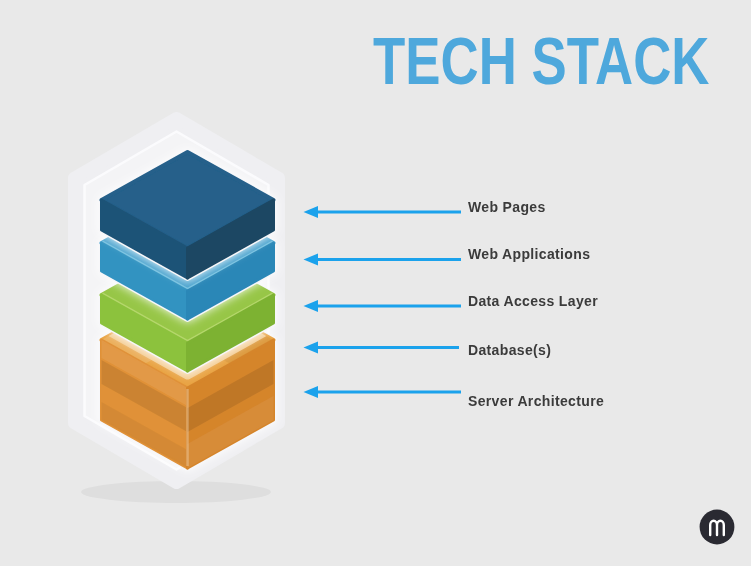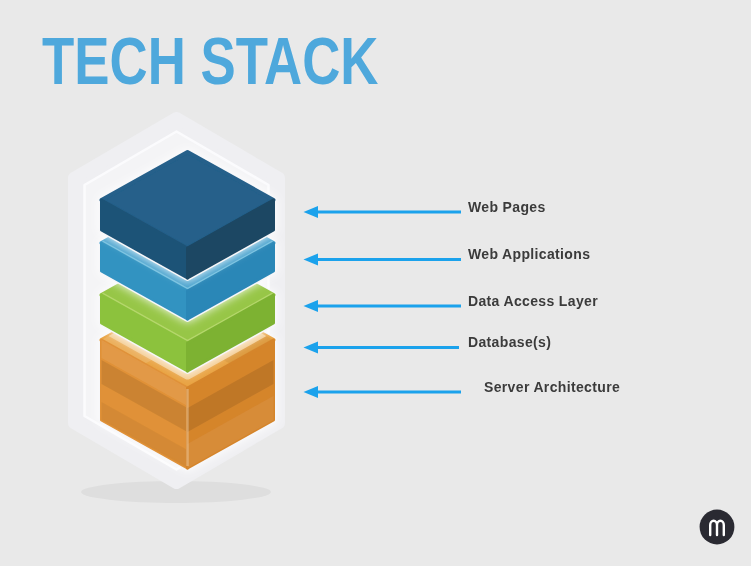--- a/index.html
+++ b/index.html
@@ -1,18 +1,18 @@
 <!DOCTYPE html>
 <html><head>
 <meta charset="utf-8">
 <style>
   html,body{margin:0;padding:0;}
   body{font-family:"Liberation Sans","DejaVu Sans",sans-serif;}
   .canvas{position:relative;width:751px;height:566px;overflow:hidden;background:#E9E9E9;}
-  .title-wrap{position:absolute;left:0;right:0;top:18px;height:86px;display:flex;align-items:center;justify-content:flex-start;}
+  .title-wrap{position:absolute;left:0;right:0;top:18px;height:86px;display:flex;align-items:center;justify-content:flex-end;}
   .title{font-size:66px;font-weight:bold;letter-spacing:0px;transform:scaleX(0.8);transform-origin:50% 50%;white-space:nowrap;line-height:1;}
   .scene{position:absolute;left:0;top:0;width:751px;height:566px;}
   .label{position:absolute;left:468px;height:18px;line-height:18px;font-size:14px;font-weight:bold;letter-spacing:0.35px;white-space:nowrap;}
   .logo{position:absolute;left:698px;top:508px;width:38px;height:38px;}
 </style>
 </head>
 <body>
 
 <div class="canvas" style="background-color: rgb(233, 233, 233);">
 
@@ -96,21 +96,21 @@
       <g>
         <line x1="317" y1="392" x2="461" y2="392" stroke-width="3" stroke="#1BA2EC"></line>
         <polygon points="303.5,392 318,386 318,398" fill="#1BA2EC"></polygon>
       </g>
     </g>
   </svg>
 
   <div class="label" style="top: 198px; color: rgb(59, 59, 59);">Web Pages</div>
   <div class="label" style="top: 292px; color: rgb(59, 59, 59);">Data Access Layer</div>
   <div class="label" style="top: 245px; color: rgb(59, 59, 59);">Web Applications</div>
-  <div class="label" style="top: 333px; color: rgb(59, 59, 59);">Database(s)</div>
-  <div class="label" style="top: 378px; color: rgb(59, 59, 59); margin-left: 16px;">Server Architecture</div>
+  <div class="label" style="top: 341px; color: rgb(59, 59, 59);">Database(s)</div>
+  <div class="label" style="top: 392px; color: rgb(59, 59, 59);">Server Architecture</div>
 
   <svg class="logo" viewBox="-19 -19 38 38">
     <circle cx="0" cy="0" r="17.4" fill="#2A2A32"></circle>
     <path d="M -6.8 8 L -6.8 -2 A 3.4 4.2 0 0 1 0 -2 L 0 8 M 0 -2 A 3.4 4.2 0 0 1 6.8 -2 L 6.8 8" fill="none" stroke-width="2.4" stroke-linecap="round" stroke-linejoin="round" stroke="#FFFFFF"></path>
   </svg>
 
 </div>
 
 </body></html>

